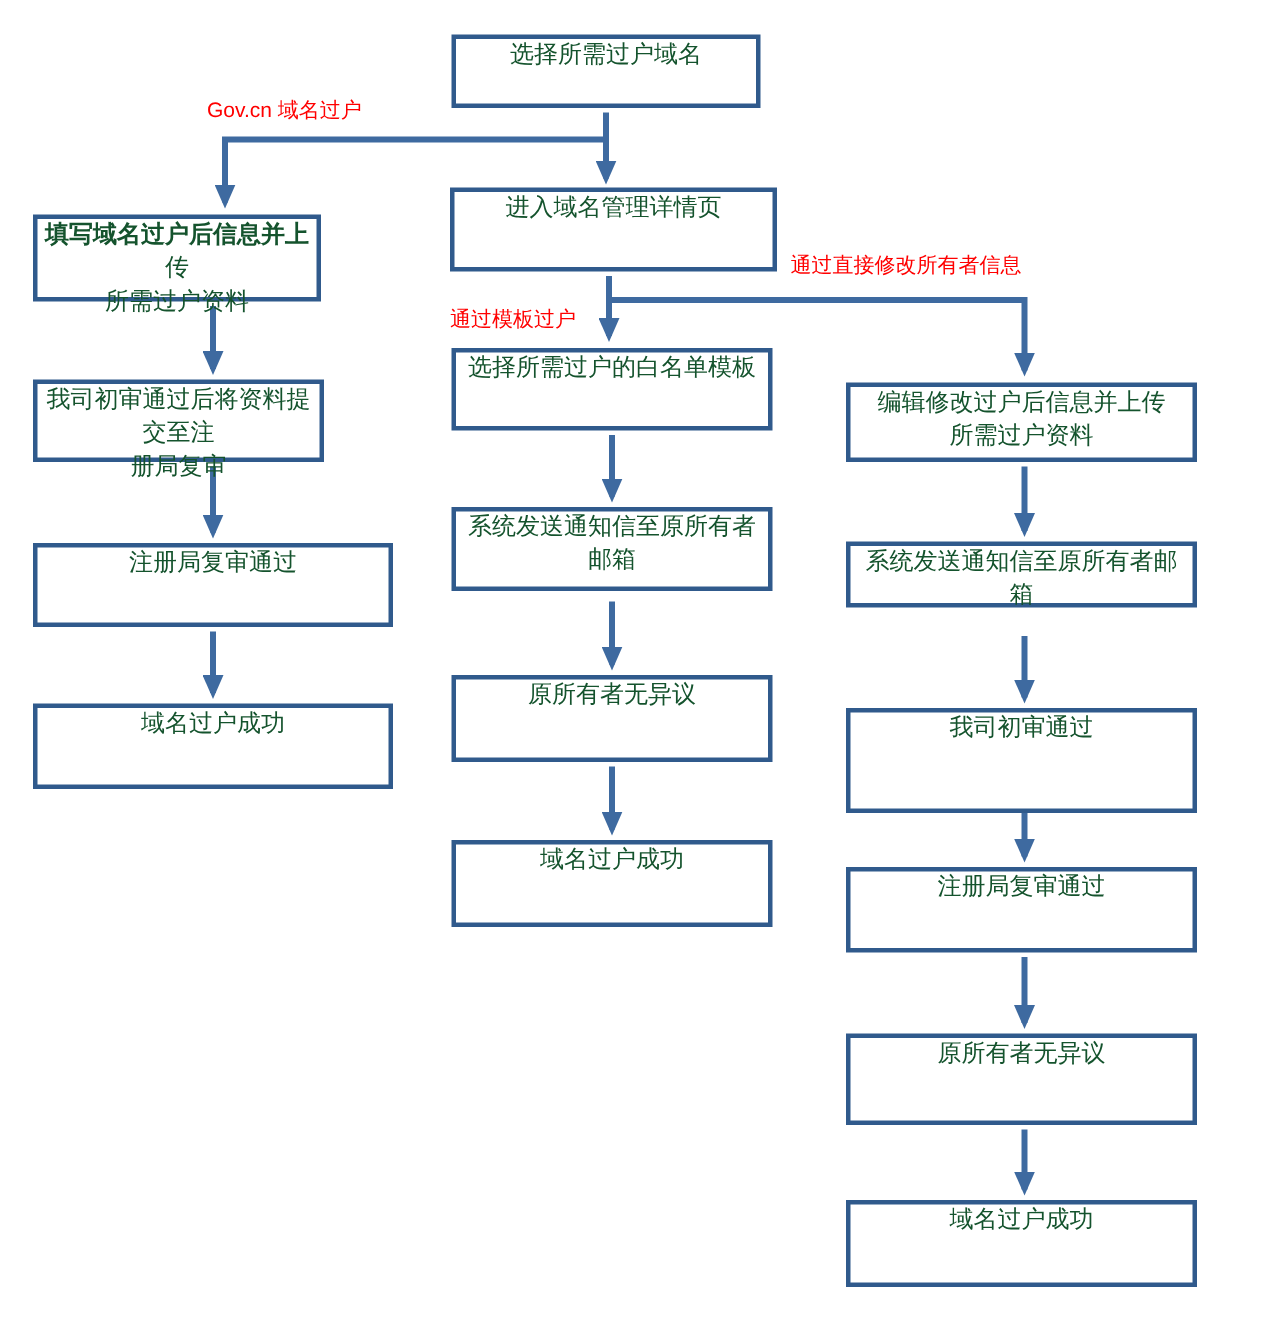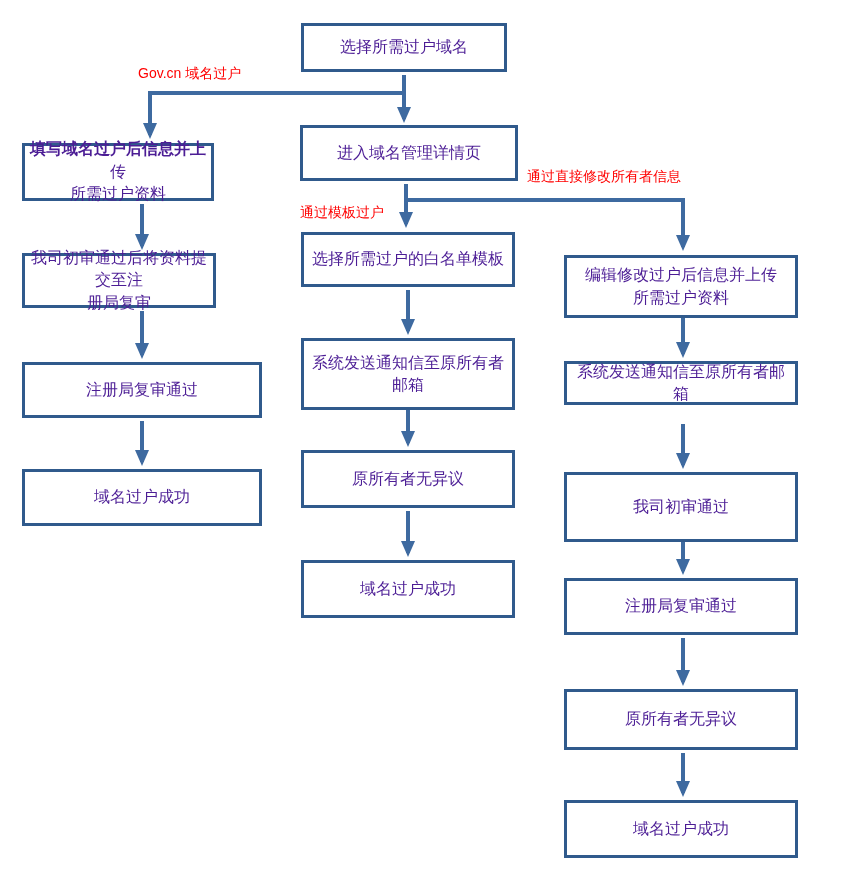--- a/index.html
+++ b/index.html
@@ -24,24 +24,23 @@
     stroke: #3E6AA0;
     stroke-width: 4;
     fill: none;
   }
   .node {
     position: absolute;
     box-sizing: border-box;
     border: 3px solid #305A8C;
     background: #ffffff;
     display: flex;
-    align-items: center;
     justify-content: center;
     text-align: center;
-    color: #4c1d95;
+    color: #14532d;
     font-size: 16px;
     line-height: 1.4;
   }
   .node-label {
     white-space: pre-line;
     padding: 0 2px;
   }
   .first-line-bold .node-label::first-line {
     font-weight: bold;
   }
@@ -103,32 +102,32 @@
   <div class="node" style="left:22px;top:362px;width:240px;height:56px">
     <div class="node-label">注册局复审通过</div>
   </div>
   <div class="node" style="left:22px;top:469px;width:240px;height:57px">
     <div class="node-label">域名过户成功</div>
   </div>
 
   <div class="node" style="left:301px;top:232px;width:214px;height:55px">
     <div class="node-label">选择所需过户的白名单模板</div>
   </div>
-  <div class="node" style="left:301px;top:338px;width:214px;height:72px">
+  <div class="node" style="left:301px;top:338px;width:214px;height:56px">
     <div class="node-label">系统发送通知信至原所有者
 邮箱</div>
   </div>
   <div class="node" style="left:301px;top:450px;width:214px;height:58px">
     <div class="node-label">原所有者无异议</div>
   </div>
   <div class="node" style="left:301px;top:560px;width:214px;height:58px">
     <div class="node-label">域名过户成功</div>
   </div>
 
-  <div class="node" style="left:564px;top:255px;width:234px;height:63px">
+  <div class="node" style="left:564px;top:255px;width:234px;height:53px">
     <div class="node-label">编辑修改过户后信息并上传
 所需过户资料</div>
   </div>
   <div class="node" style="left:564px;top:361px;width:234px;height:44px">
     <div class="node-label">系统发送通知信至原所有者邮
 箱</div>
   </div>
   <div class="node" style="left:564px;top:472px;width:234px;height:70px">
     <div class="node-label">我司初审通过</div>
   </div>

